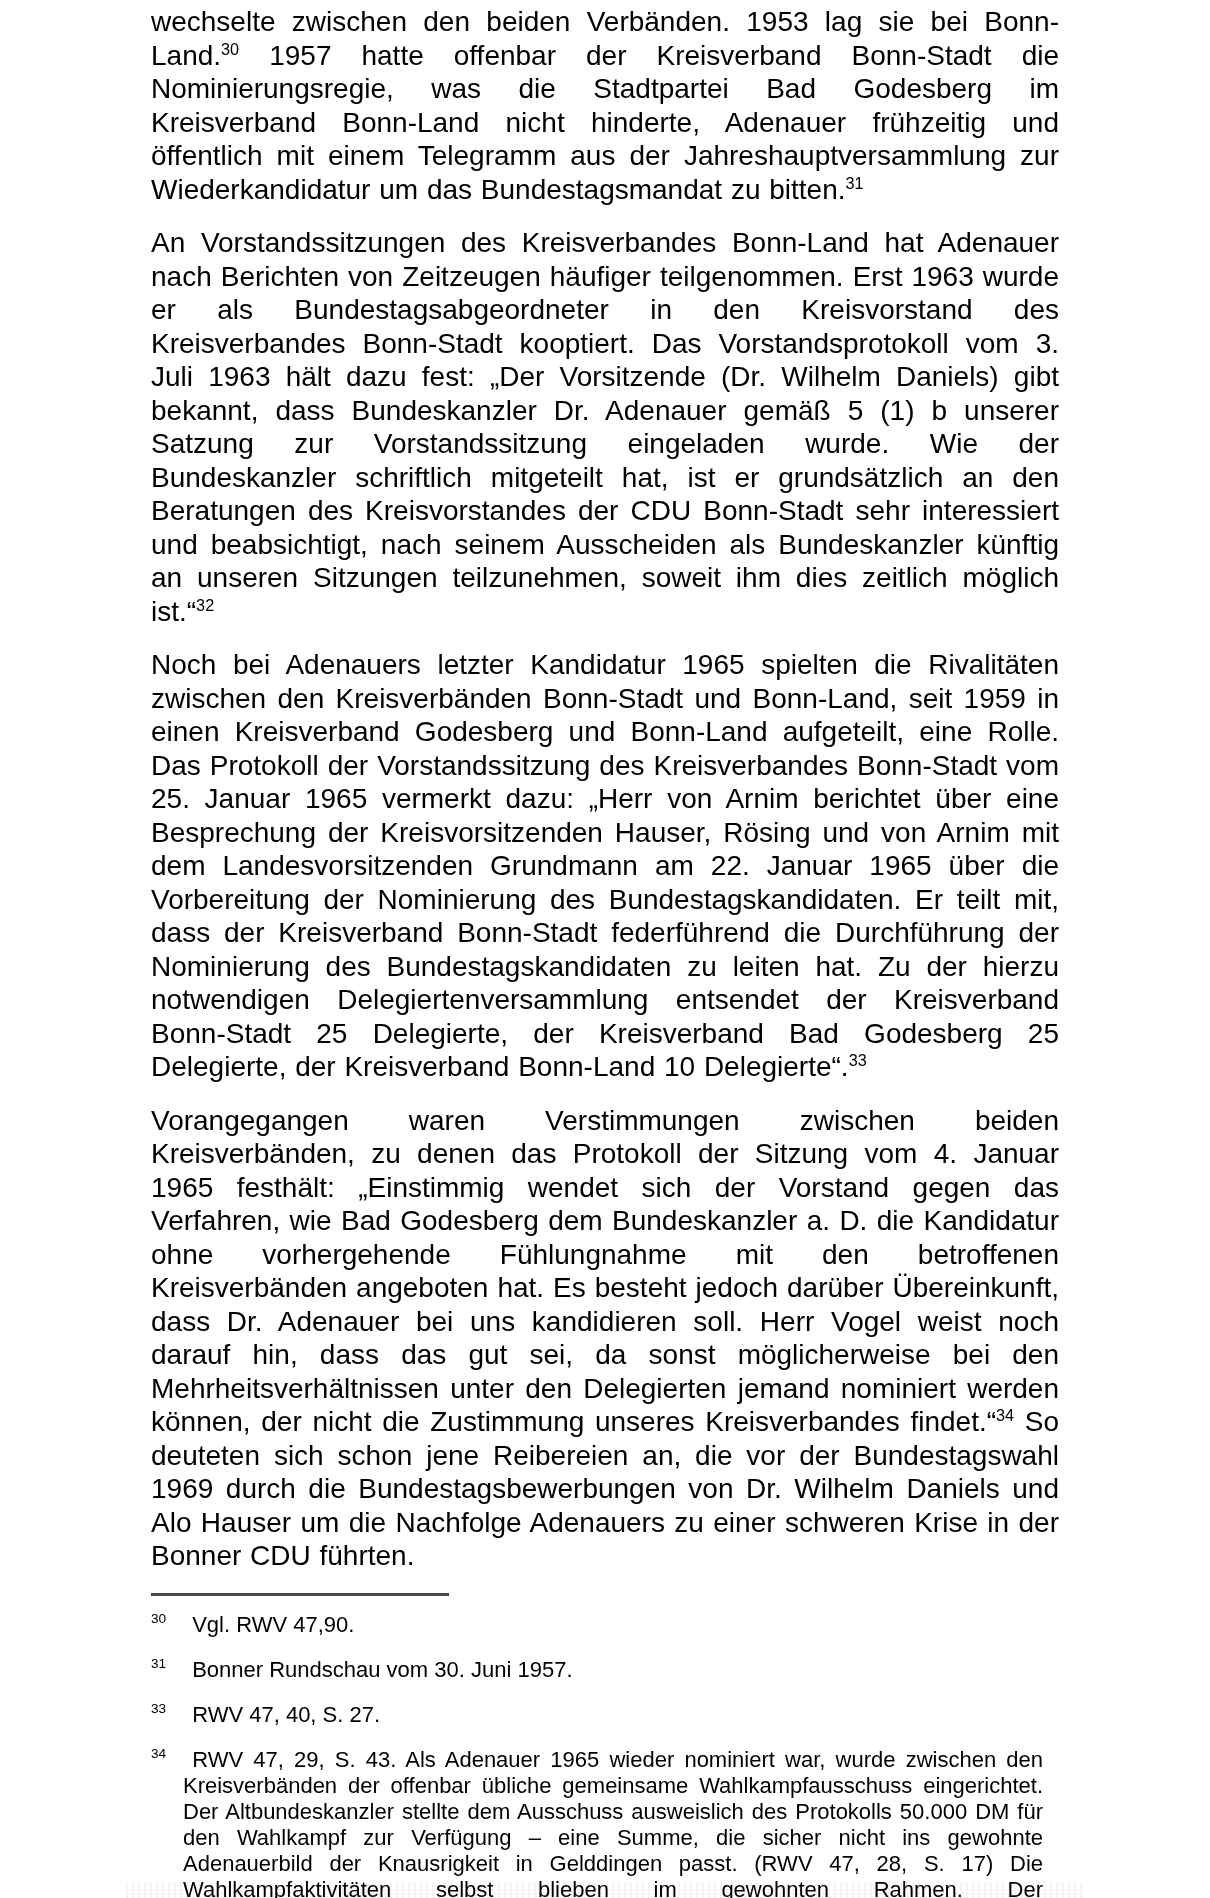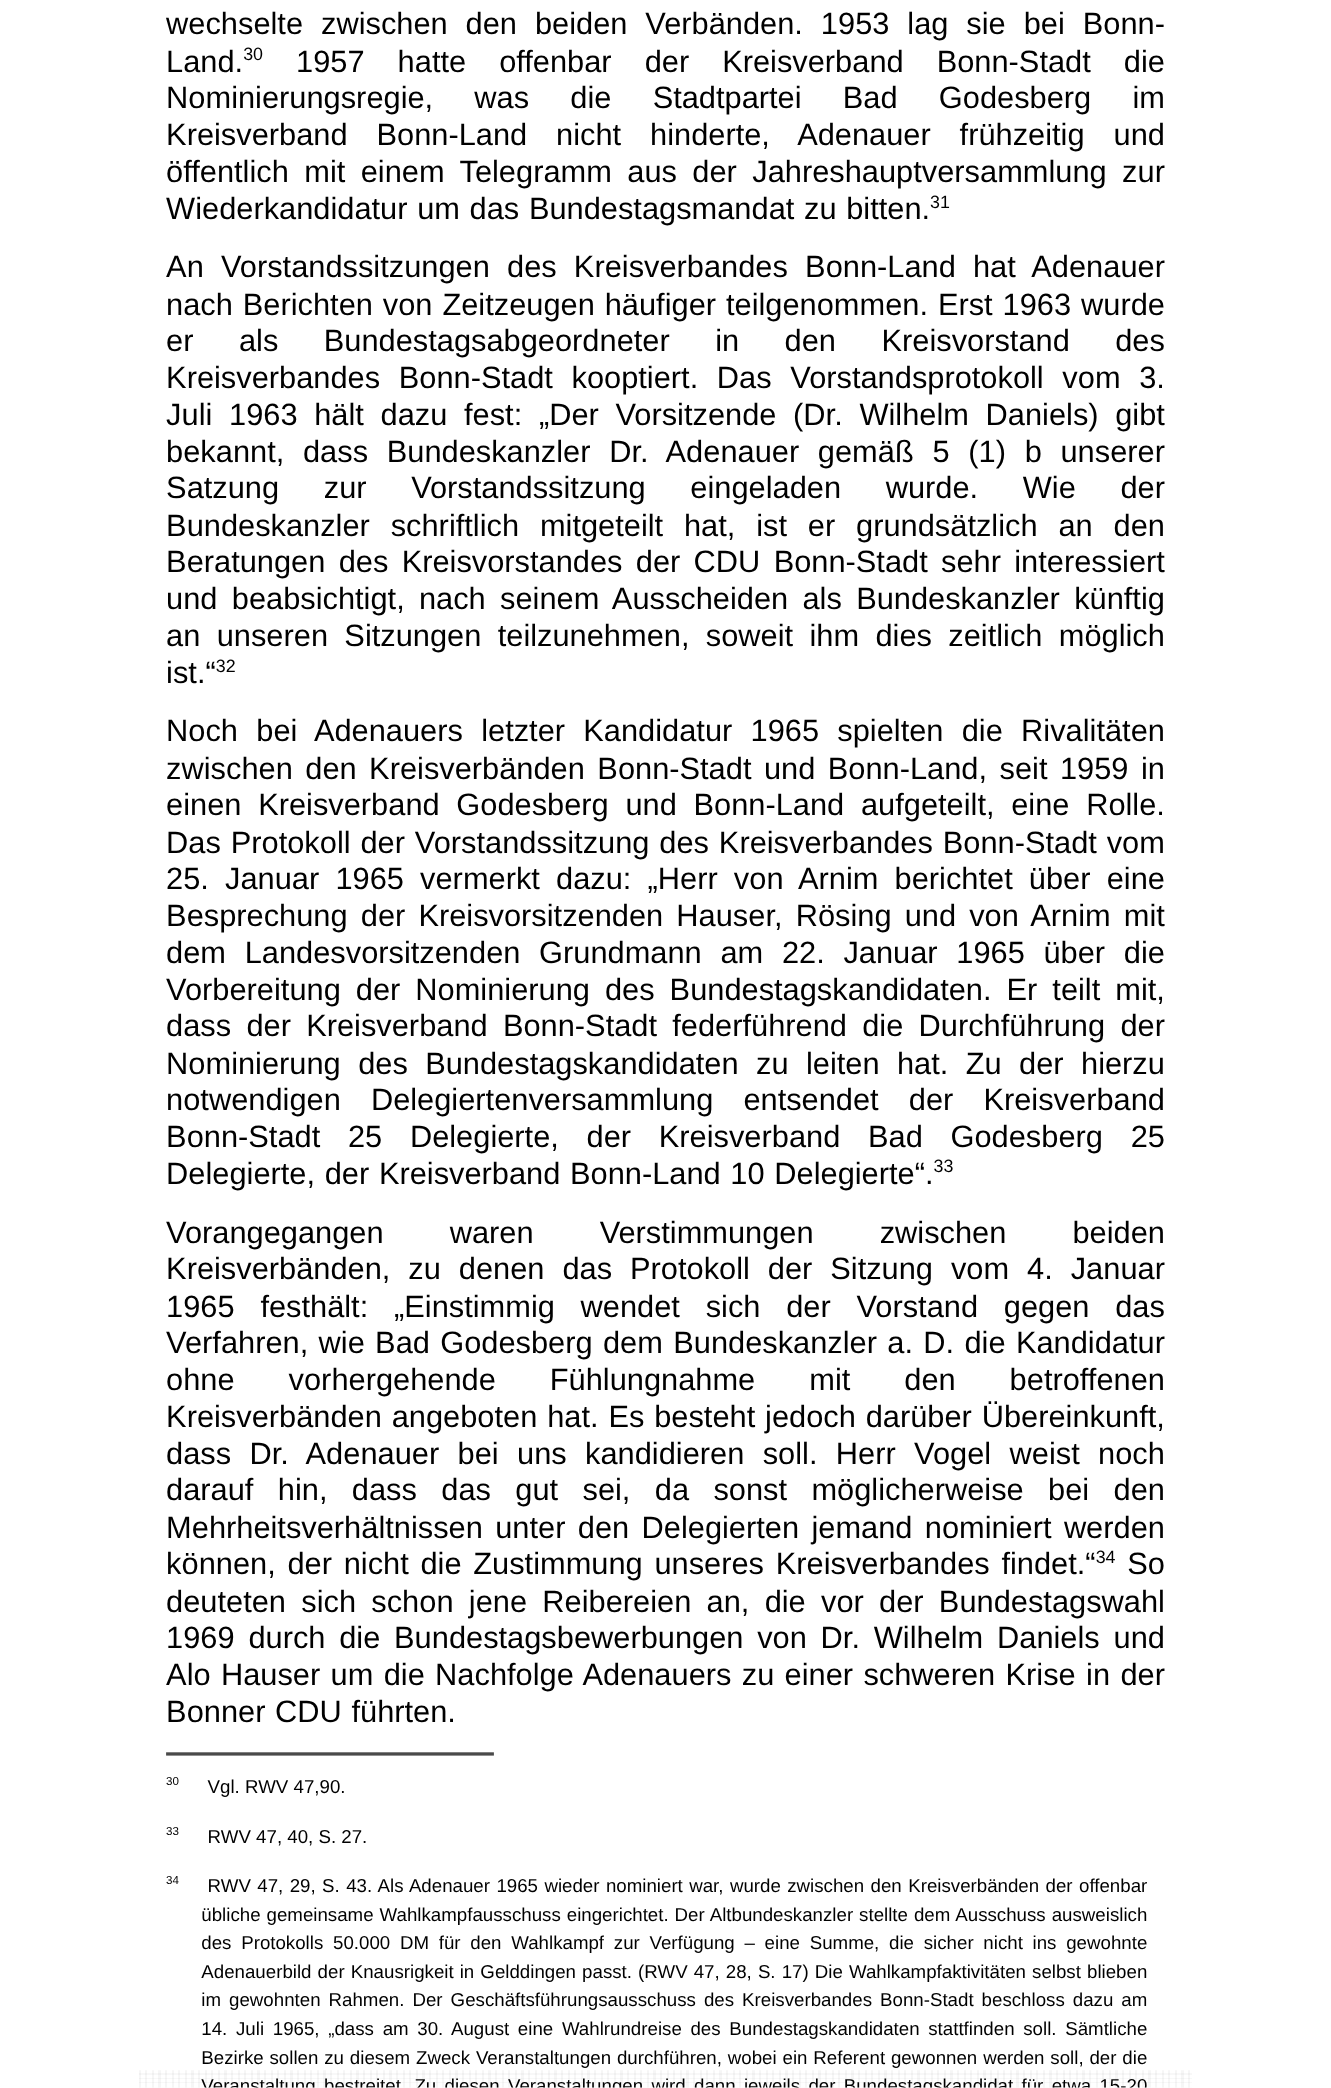--- a/index.html
+++ b/index.html
@@ -31,21 +31,21 @@
   }
   
   .fn-sep {
     width: 298px;
     height: 0;
     border-top: 3px solid #4a4a4a;
     margin: 10px 0 16px 0;
   }
   
   .footnotes .footnote {
-    font-size: 17px;
+    font-size: 22px;
     line-height: 26px;
     text-align: justify;
     hyphens: none;
     margin: 0 16px 19px 0;
     padding-left: 32px;
     text-indent: -32px;
   }
   .footnote sup.fn-num {
     font-size: 0.62em;
     line-height: 0;
@@ -82,20 +82,21 @@
       <p><span>wechselte zwischen den beiden Verbänden. 1953 lag sie bei Bonn-Land.</span><sup class="fn-ref">30</sup><span> 1957 hatte offenbar der Kreisverband Bonn-Stadt die Nominierungsregie, was die Stadtpartei Bad Godesberg im Kreisverband Bonn-Land nicht hinderte, Adenauer frühzeitig und öffentlich mit einem Telegramm aus der Jahreshauptversammlung zur Wiederkandidatur um das Bundestagsmandat zu bitten.</span><sup class="fn-ref">31</sup></p>
       <p><span>An Vorstandssitzungen des Kreisverbandes Bonn-Land hat Adenauer nach Berichten von Zeitzeugen häufiger teilgenommen. Erst 1963 wurde er als Bundestagsabgeordneter in den Kreisvorstand des Kreisverbandes Bonn-Stadt kooptiert. Das Vorstandsprotokoll vom 3. Juli 1963 hält dazu fest: „Der Vorsitzende (Dr. Wilhelm Daniels) gibt bekannt, dass Bundeskanzler Dr. Adenauer gemäß 5 (1) b unserer Satzung zur Vorstandssitzung eingeladen wurde. Wie der Bundeskanzler schriftlich mitgeteilt hat, ist er grundsätzlich an den Beratungen des Kreisvorstandes der CDU Bonn-Stadt sehr interessiert und beabsichtigt, nach seinem Ausscheiden als Bundeskanzler künftig an unseren Sitzungen teilzunehmen, soweit ihm dies zeitlich möglich ist.“</span><sup class="fn-ref">32</sup></p>
       <p><span>Noch bei Adenauers letzter Kandidatur 1965 spielten die Rivalitäten zwischen den Kreisverbänden Bonn-Stadt und Bonn-Land, seit 1959 in einen Kreisverband Godesberg und Bonn-Land aufgeteilt, eine Rolle. Das Protokoll der Vorstandssitzung des Kreisverbandes Bonn-Stadt vom 25. Januar 1965 vermerkt dazu: „Herr von Arnim berichtet über eine Besprechung der Kreisvorsitzenden Hauser, Rösing und von Arnim mit dem Landesvorsitzenden Grundmann am 22. Januar 1965 über die Vorbereitung der Nominierung des Bundestagskandidaten. Er teilt mit, dass der Kreisverband Bonn-Stadt federführend die Durchführung der Nominierung des Bundestagskandidaten zu leiten hat. Zu der hierzu notwendigen Delegiertenversammlung entsendet der Kreisverband Bonn-Stadt 25 Delegierte, der Kreisverband Bad Godesberg 25 Delegierte, der Kreisverband Bonn-Land 10 Delegierte“.</span><sup class="fn-ref">33</sup></p>
       <p><span>Vorangegangen waren Verstimmungen zwischen beiden Kreisverbänden, zu denen das Protokoll der Sitzung vom 4. Januar 1965 festhält: „Einstimmig wendet sich der Vorstand gegen das Verfahren, wie Bad Godesberg dem Bundeskanzler a. D. die Kandidatur ohne vorhergehende Fühlungnahme mit den betroffenen Kreisverbänden angeboten hat. Es besteht jedoch darüber Übereinkunft, dass Dr. Adenauer bei uns kandidieren soll. Herr Vogel weist noch darauf hin, dass das gut sei, da sonst möglicherweise bei den Mehrheitsverhältnissen unter den Delegierten jemand nominiert werden können, der nicht die Zustimmung unseres Kreisverbandes findet.“</span><sup class="fn-ref">34</sup><span> So deuteten sich schon jene Reibereien an, die vor der Bundestagswahl 1969 durch die Bundestagsbewerbungen von Dr. Wilhelm Daniels und Alo Hauser um die Nachfolge Adenauers zu einer schweren Krise in der Bonner CDU führten.</span></p>
     </main>
 
   <div class="fn-sep"></div>
 
   <section class="footnotes">
       <div class="footnote"><sup class="fn-num">30</sup><span>Vgl. RWV 47,90.</span></div>
+      <div class="footnote"><sup class="fn-num">31</sup><span>Bonner Rundschau vom 30. Juni 1957.</span></div>
       <div class="footnote"><sup class="fn-num">33</sup><span>RWV 47, 40, S. 27.</span></div>
       <div class="footnote"><sup class="fn-num">34</sup><span>RWV 47, 29, S. 43. Als Adenauer 1965 wieder nominiert war, wurde zwischen den Kreisverbänden der offenbar übliche gemeinsame Wahlkampfausschuss eingerichtet. Der Altbundeskanzler stellte dem Ausschuss ausweislich des Protokolls 50.000 DM für den Wahlkampf zur Verfügung – eine Summe, die sicher nicht ins gewohnte Adenauerbild der Knausrigkeit in Gelddingen passt. (RWV 47, 28, S. 17) Die Wahlkampfaktivitäten selbst blieben im gewohnten Rahmen. Der Geschäftsführungsausschuss des Kreisverbandes Bonn-Stadt beschloss dazu am 14. Juli 1965, „dass am 30. August eine Wahlrundreise des Bundestagskandidaten stattfinden soll. Sämtliche Bezirke sollen zu diesem Zweck Veranstaltungen durchführen, wobei ein Referent gewonnen werden soll, der die Veranstaltung bestreitet. Zu diesen Veranstaltungen wird dann jeweils der Bundestagskandidat für etwa 15-20 Minuten hinzukommen.“ (RWV 47, 28, S. 12/13).</span></div>
     </section>
 
   <div class="footer-rule"></div>
 
   <div class="page-footer">Seite 9 von 11</div>
 
   <div class="scan-noise"></div>
 </div>

